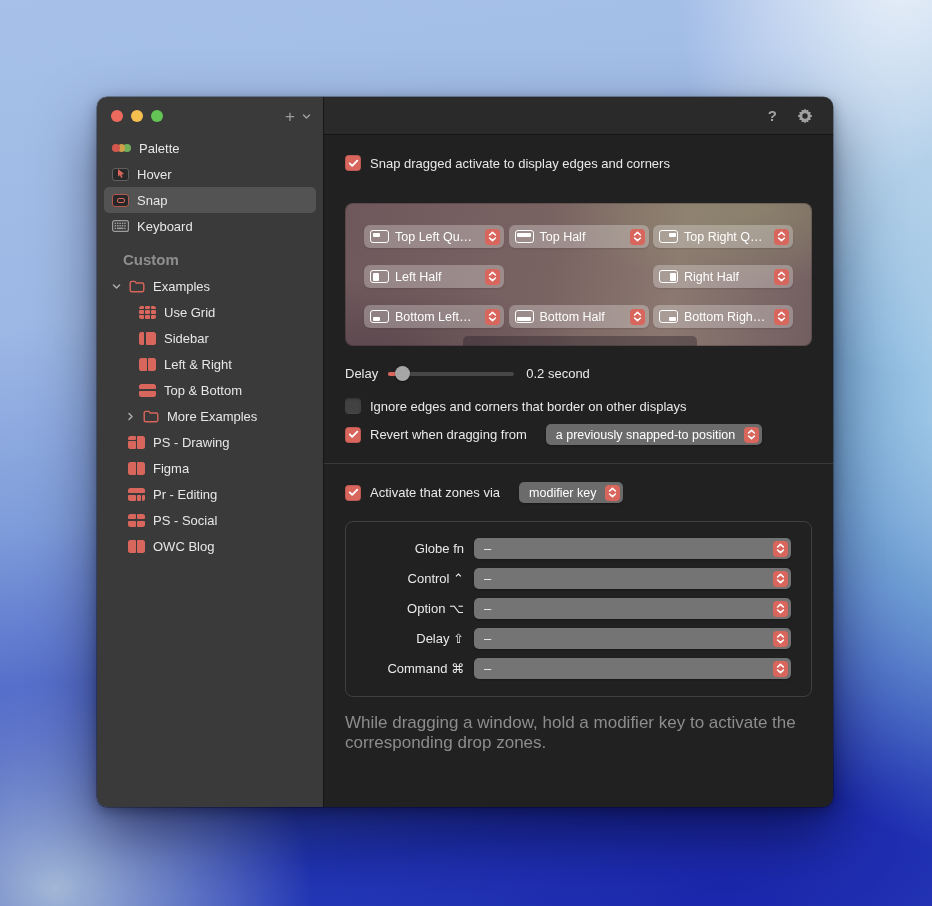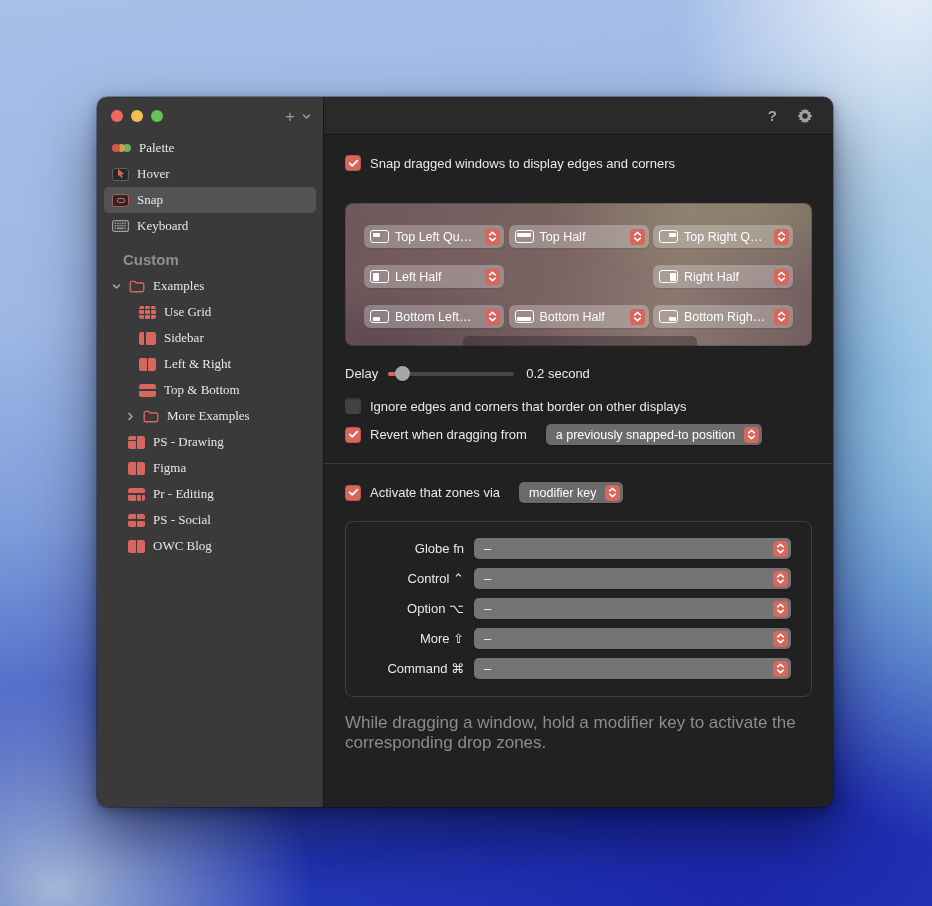--- a/index.html
+++ b/index.html
@@ -21,21 +21,21 @@
   
   .sidebar { width:227px; flex-shrink:0; background:#3a3a3a; border-right:1px solid #161616; display:flex; flex-direction:column; }
   .sb-header { height:38px; display:flex; align-items:center; padding:0 12px 0 14px; }
   .lights { display:flex; gap:8px; }
   .light { width:12px; height:12px; border-radius:50%; }
   .sb-tools { margin-left:auto; display:flex; align-items:center; gap:7px; color:#9d9d9d; }
   .plus { font-size:17px; line-height:1; cursor:default; }
   .sb-list { font-size:13px; color:#e7e7e7; }
   .sb-row { height:26px; display:flex; align-items:center; gap:8px; margin:0 7px; border-radius:5px; padding-left:8px; white-space:nowrap; }
   .sb-row.selected { background:#535353; }
-  .sb-row .lbl { overflow:hidden; text-overflow:ellipsis;font-family:Liberation Serif, serif; }
+  .sb-row .lbl { overflow:hidden; text-overflow:ellipsis; }
   .sec-label { margin:12px 0 4px 0; padding-left:26px; height:18px; color:#8f8f8f; font-size:15px; font-weight:bold; }
   .row-folder { padding-left:8px;text-align:right; }
   .row-d1 { padding-left:35px; }
   .row-d1f { padding-left:22px; }
   .row-root { padding-left:24px; }
   .dis { width:9px; display:flex; justify-content:center; flex-shrink:0; }
   
   .ric { display:grid; gap:1.5px; width:17px; height:13px; border-radius:2.5px; overflow:hidden; flex-shrink:0; }
   .ric i { background:#d9665c; border-radius:1px; }
   .ric-grid { grid-template-columns:1fr 1fr 1fr; grid-template-rows:3px 1fr 1fr; }
@@ -285,21 +285,21 @@
     </div>
 
     <div class="content">
 
       <div class="cbrow" style="margin-top:20px">
         <span class="cb">
             <svg width="11" height="9" viewBox="0 0 11 9">
               <path d="M1.7 4.4 L4.2 6.9 L9.3 1.6" fill="none" stroke="#fff" stroke-width="1.8" stroke-linecap="round" stroke-linejoin="round"></path>
             </svg>
           </span>
-        <span>Snap dragged windows to display edges and corners</span>
+        <span>Snap dragged activate to display edges and corners</span>
       </div>
 
       <div class="preview">
         <div class="zrow">
           <div class="zchip">
             <span class="mon">
                 <span class="mz z-tl"></span>
               </span>
             <span>Top Left Qu…</span>
             <span class="stepper">
@@ -485,21 +485,21 @@
             <span>–</span>
             <span class="stepper">
                 <svg width="9" height="11" viewBox="0 0 9 11">
                   <path d="M1.6 4 L4.5 1.3 L7.4 4" fill="none" stroke="#fff" stroke-width="1.6" stroke-linecap="round" stroke-linejoin="round"></path>
                   <path d="M1.6 7 L4.5 9.7 L7.4 7" fill="none" stroke="#fff" stroke-width="1.6" stroke-linecap="round" stroke-linejoin="round"></path>
                 </svg>
               </span>
           </span>
         </div>
         <div class="mrow">
-          <span class="mlabel">More ⇧</span>
+          <span class="mlabel">Delay ⇧</span>
           <span class="mdd">
             <span>–</span>
             <span class="stepper">
                 <svg width="9" height="11" viewBox="0 0 9 11">
                   <path d="M1.6 4 L4.5 1.3 L7.4 4" fill="none" stroke="#fff" stroke-width="1.6" stroke-linecap="round" stroke-linejoin="round"></path>
                   <path d="M1.6 7 L4.5 9.7 L7.4 7" fill="none" stroke="#fff" stroke-width="1.6" stroke-linecap="round" stroke-linejoin="round"></path>
                 </svg>
               </span>
           </span>
         </div>

